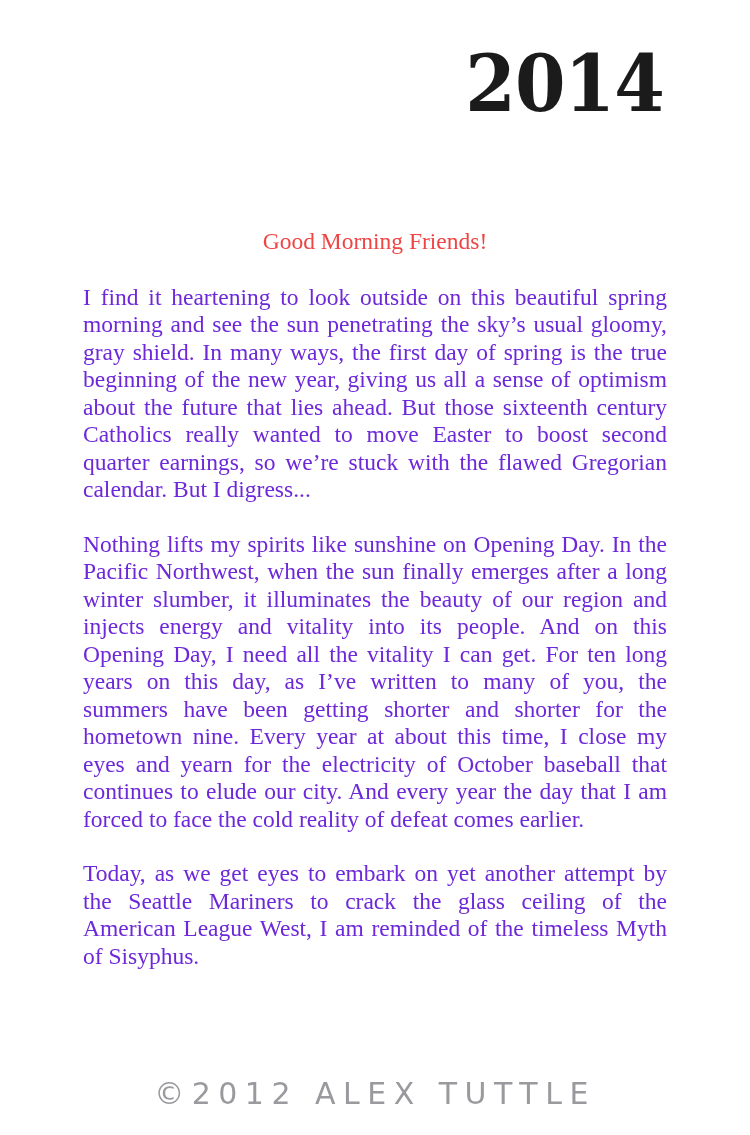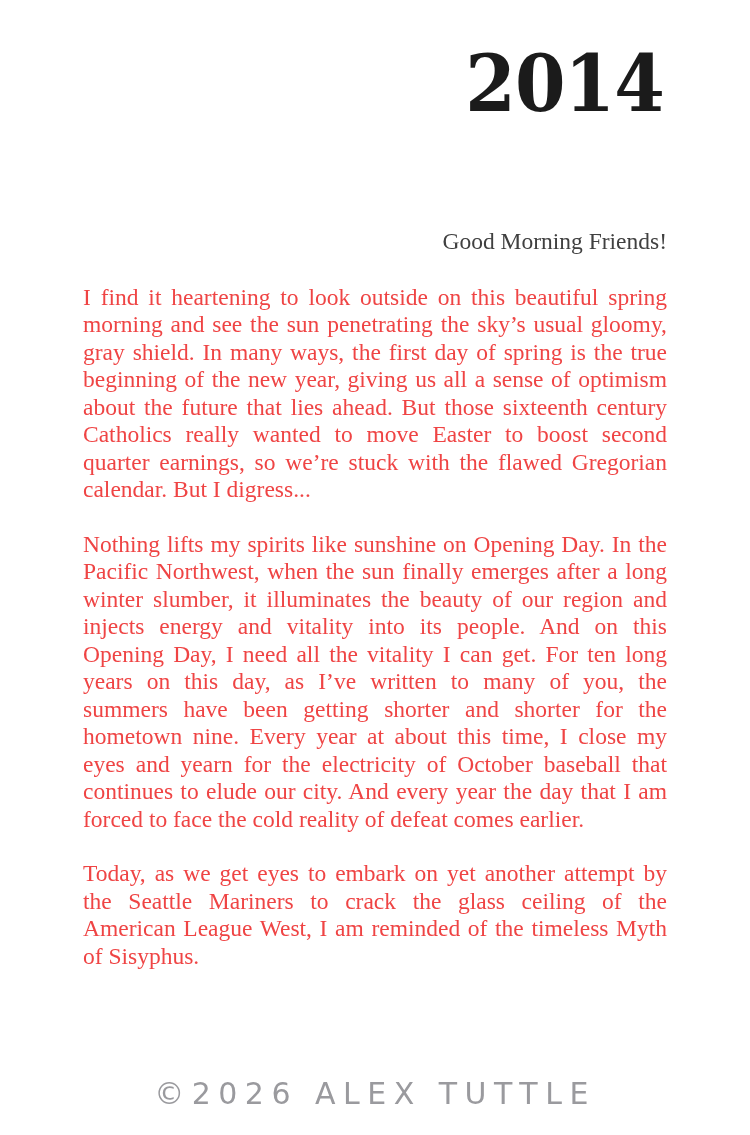--- a/index.html
+++ b/index.html
@@ -49,30 +49,30 @@
   .letter {
     position: absolute;
     top: 228px;
     left: 83px;
     width: 584px;
   }
   .salutation {
     font-size: 23.5px;
     line-height: 27.5px;
     margin: 0 0 28px 0;
-    text-align: right;
-    color: #404040;
+    text-align: center;
+    color: #ef4444;
   }
   .body-paragraph {
     font-size: 23.5px;
     line-height: 27.5px;
     margin: 0 0 27px 0;
     text-align: justify;
     text-justify: inter-word;
-    color: #ef4444;
+    color: #6d28d9;
     hyphens: none;
   }
   .body-paragraph:last-child {
     margin-bottom: 0;
   }
 
   
   .footer-credit {
     position: absolute;
     left: 0;
@@ -105,16 +105,16 @@
 
     <p class="body-paragraph">I find it heartening to look outside on this beautiful spring morning and see the sun penetrating the sky’s usual gloomy, gray shield. In many ways, the first day of spring is the true beginning of the new year, giving us all a sense of optimism about the future that lies ahead. But those sixteenth century Catholics really wanted to move Easter to boost second quarter earnings, so we’re stuck with the flawed Gregorian calendar. But I digress...</p>
 
     <p class="body-paragraph">Nothing lifts my spirits like sunshine on Opening Day. In the Pacific Northwest, when the sun finally emerges after a long winter slumber, it illuminates the beauty of our region and injects energy and vitality into its people. And on this Opening Day, I need all the vitality I can get. For ten long years on this day, as I’ve written to many of you, the summers have been getting shorter and shorter for the hometown nine. Every year at about this time, I close my eyes and yearn for the electricity of October baseball that continues to elude our city. And every year the day that I am forced to face the cold reality of defeat comes earlier.</p>
 
     <p class="body-paragraph">Today, as we get eyes to embark on yet another attempt by the Seattle Mariners to crack the glass ceiling of the American League West, I am reminded of the timeless Myth of Sisyphus.</p>
 
   </div>
 
   <div class="footer-credit">
-    <span class="footer-credit-text">©2026 ALEX TUTTLE</span>
+    <span class="footer-credit-text">©2012 ALEX TUTTLE</span>
   </div>
 
 </div>
 
 </body></html>

